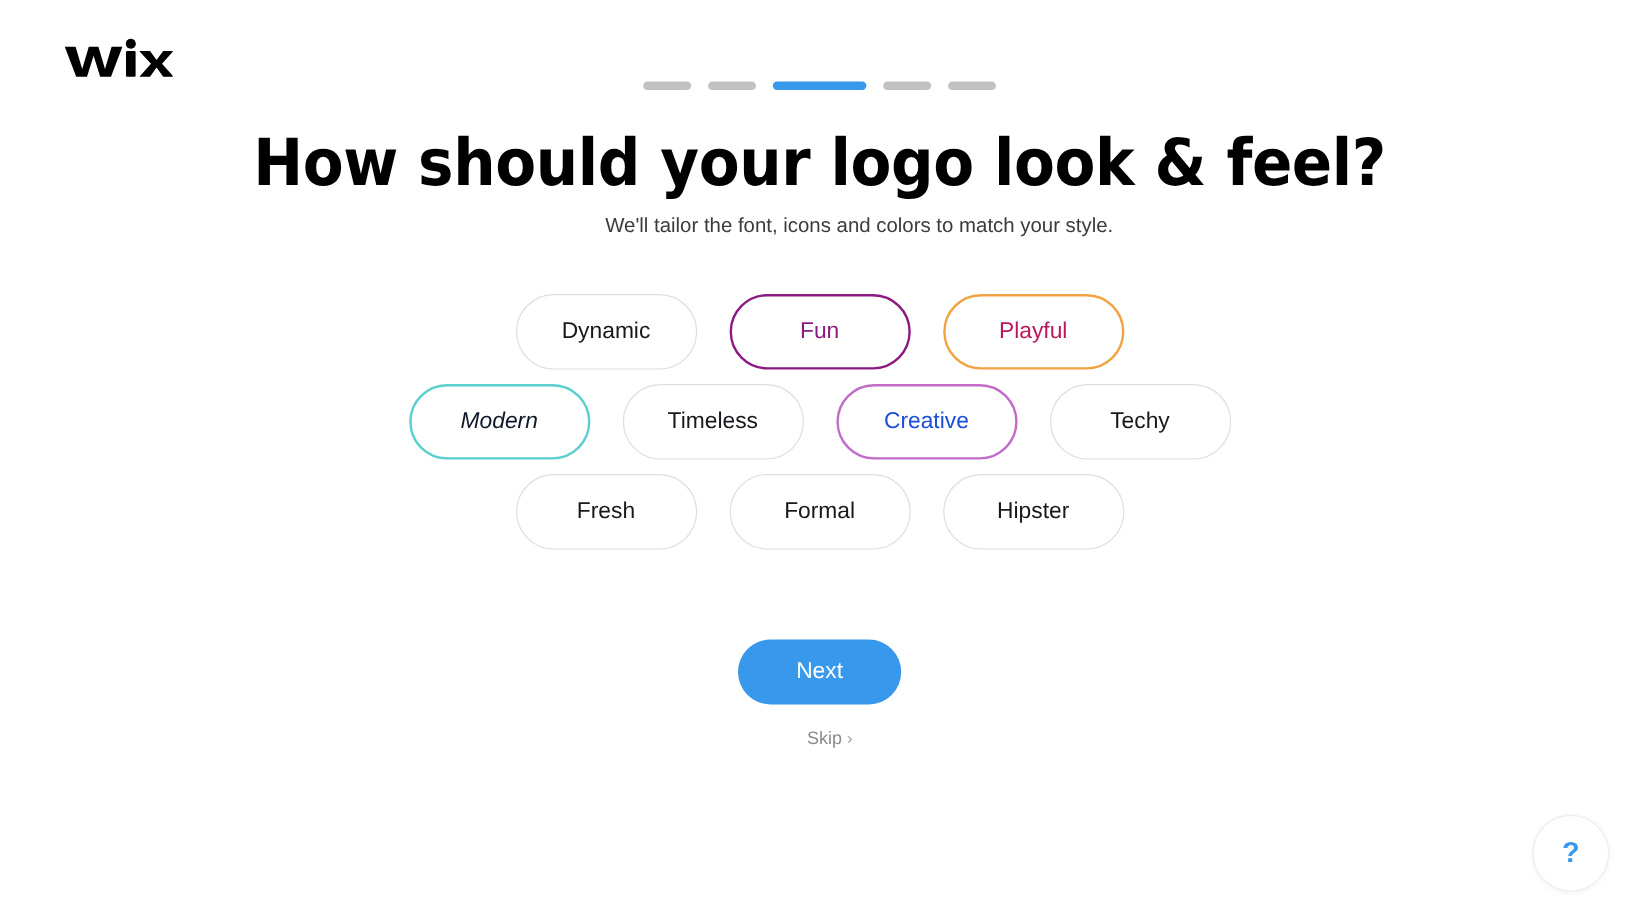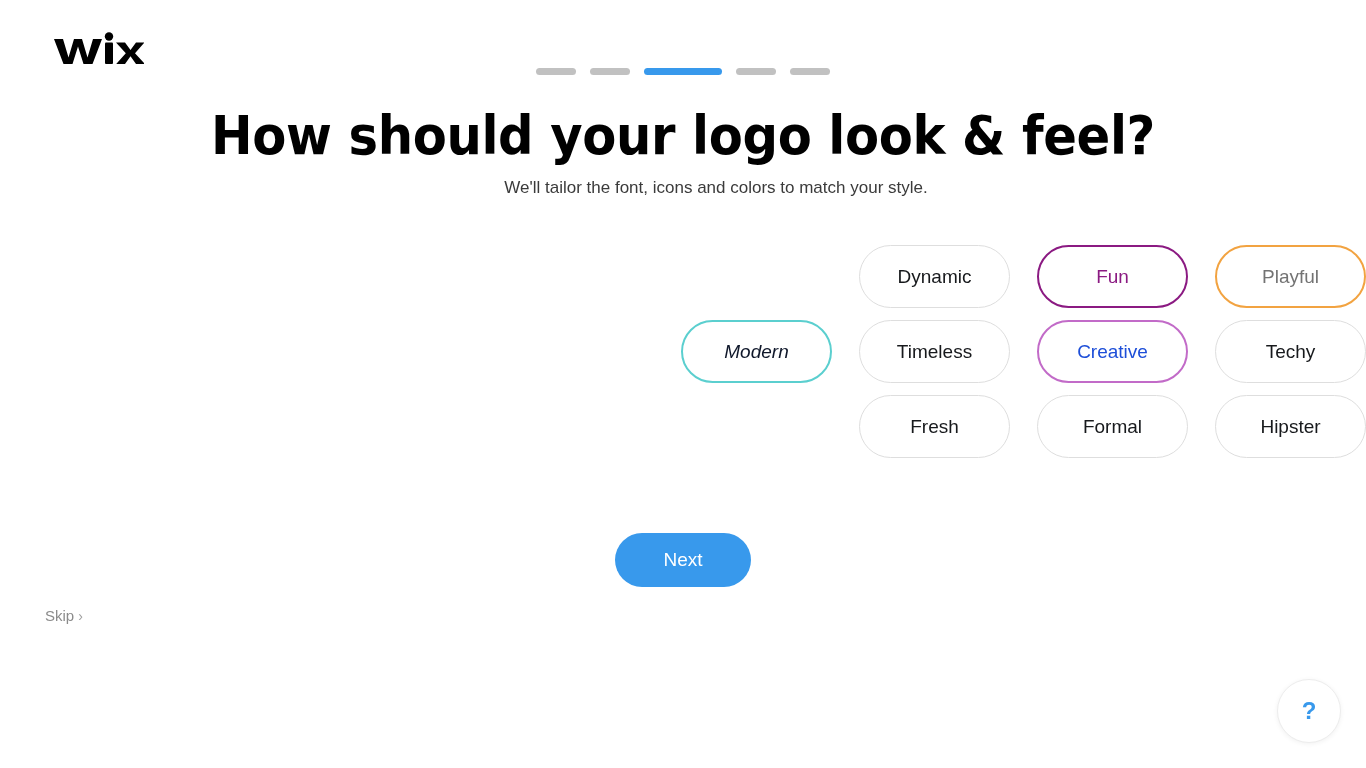--- a/index.html
+++ b/index.html
@@ -82,21 +82,21 @@
   }
 
   
   .chip-rows {
     position: absolute;
     top: 245px;
     left: 0;
     width: 1366px;
     display: flex;
     flex-direction: column;
-    align-items: flex-end;
+    align-items: center;
     gap: 12px;
   }
   .chip-row {
     display: flex;
     justify-content: center;
     gap: 27px;
   }
   .chip {
     height: 63px;
     min-width: 151px;
@@ -135,21 +135,21 @@
     cursor: pointer;
     display: flex;
     align-items: center;
     justify-content: center;
   }
   .skip {
     position: absolute;
     top: 607px;
     left: 0;
     width: 1338px;
-    text-align: left;
+    text-align: center;
     color: #8b8b8b;
     font-size: 15px;
     cursor: pointer;
     padding-left: 45px;
   }
   .skip .chev {
     display: inline-block;
     margin-left: 4px;
     font-size: 14px;
     color: #a0a0a0;
@@ -207,21 +207,21 @@
 
   <div class="chip-rows">
 
     <div class="chip-row">
       <div class="chip">
         <span>Dynamic</span>
       </div>
       <div class="chip selected" style="border-color:#8b1a82;color:#8b1a82;">
         <span>Fun</span>
       </div>
-      <div class="chip selected" style="border-color:#f2a341;color:#737373;">
+      <div class="chip selected" style="border-color:#f2a341;color:#be185d;">
         <span>Playful</span>
       </div>
     </div>
 
     <div class="chip-row">
       <div class="chip selected" style="border-color:#5bcfcf;color:#0f172a;font-style:italic;">
         <span>Modern</span>
       </div>
       <div class="chip">
         <span>Timeless</span>

